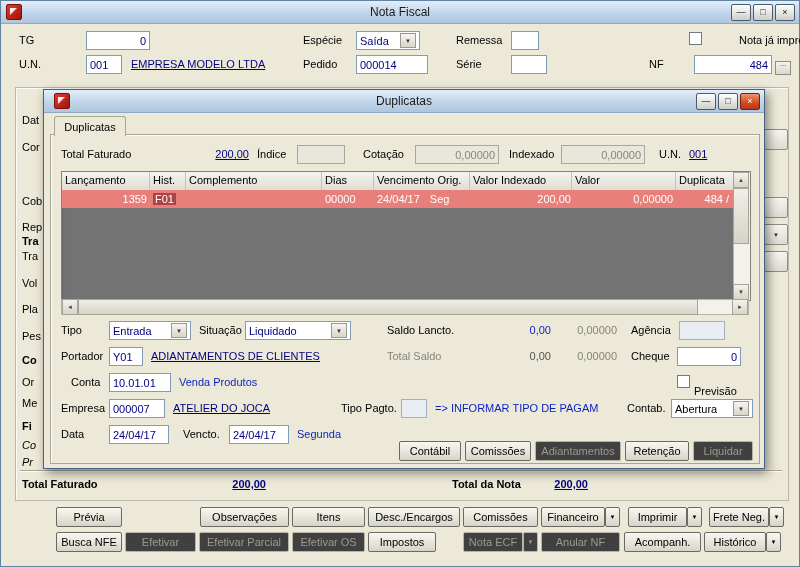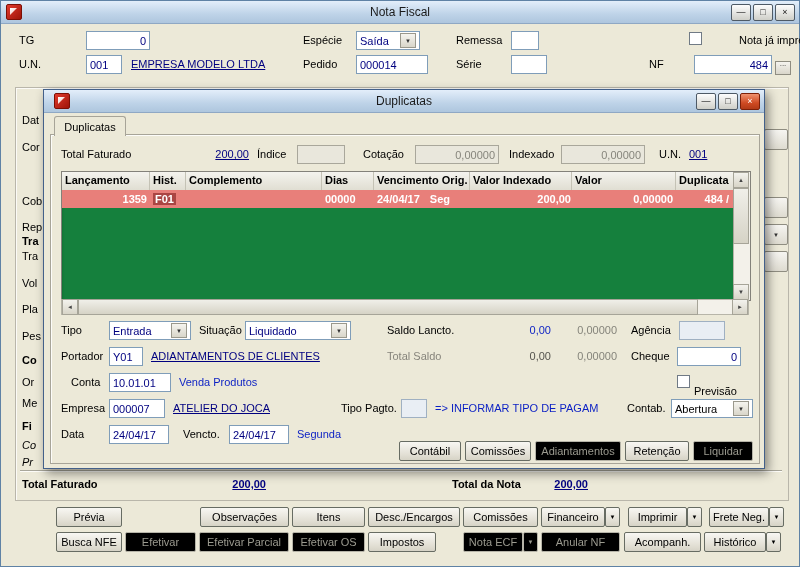--- a/index.html
+++ b/index.html
@@ -37,34 +37,34 @@
   .italic{font-style:italic;}
   .panel{position:absolute;left:14px;top:86px;width:772px;height:412px;background:#ece9d8;
     border:1px solid #b9b6aa;box-shadow:inset 1px 1px 0 #fbfaf6;}
   .sep{position:absolute;height:1px;background:#a9a79b;box-shadow:0 1px 0 #fdfcf8;}
   .side-btn{position:absolute;width:22px;height:19px;background:linear-gradient(#f6f5f1,#dedbd0);
     border:1px solid #8f8d81;border-radius:2px;display:flex;align-items:center;justify-content:center;
     font-size:6px;color:#333;}
   .pbtn{position:absolute;box-sizing:border-box;height:20px;border:1px solid #676c63;border-radius:2px;
     background:linear-gradient(#f8f7f3,#e2dfd4 70%,#d6d3c6);display:flex;align-items:center;
     justify-content:center;font-size:11px;color:#000;white-space:nowrap;overflow:hidden;}
-  .pbtn.dis{color:#9b9a8f;border-color:#b6b4a8;background:#000000;}
+  .pbtn.dis{color:#9b9a8f;border-color:#b6b4a8;background:#404040;}
   .pbtn.arrow{font-size:6px;}
   .dialog{position:absolute;left:42px;top:88px;width:720px;height:378px;background:#ece9d8;
     border:1px solid #43608a;box-shadow:3px 4px 10px rgba(0,0,0,.45);z-index:10;}
   .dlg-titlebar{position:absolute;left:0;right:0;top:0;height:22px;
     background:linear-gradient(#e3eefa,#bed3e8 60%,#aec6de);border-bottom:1px solid #8fa8c4;}
   .dlg-title{position:absolute;left:0;right:0;top:4px;text-align:center;font-size:12px;color:#1b1b1b;}
   .tab{position:absolute;left:10px;top:26px;width:70px;height:19px;background:#ece9d8;
     border:1px solid #a7a498;border-bottom:none;border-radius:3px 3px 0 0;z-index:3;
     display:flex;align-items:center;justify-content:center;}
   .frame{position:absolute;left:6px;top:44px;width:708px;height:328px;background:#ece9d8;
     border:1px solid #a7a498;box-shadow:inset 1px 1px 0 rgba(255,255,255,.85);z-index:2;}
-  .grid{position:absolute;left:10px;top:36px;width:688px;height:128px;background:#15803d;
-    border:1px solid #83817a;box-shadow:inset 1px 1px 2px rgba(0,0,0,.12);overflow:hidden;font-weight:bold;}
+  .grid{position:absolute;left:10px;top:36px;width:688px;height:128px;background:#737373;
+    border:1px solid #83817a;box-shadow:inset 1px 1px 2px rgba(0,0,0,.12);overflow:hidden;}
   .grid-header{position:absolute;left:0;top:0;right:16px;height:18px;display:flex;
     background:linear-gradient(#f4f3ee,#e0ded2);border-bottom:1px solid #a9a79b;}
   .gh{box-sizing:border-box;flex:none;padding:2px 3px;border-right:1px solid #c4c2b5;
     white-space:nowrap;overflow:hidden;color:#000;}
   .grid-row{position:absolute;left:0;top:18px;right:16px;height:18px;display:flex;
     background:#e87f7a;color:#fff;}
   .gc{box-sizing:border-box;flex:none;padding:2px 3px;white-space:nowrap;overflow:hidden;
     display:flex;align-items:center;}
   .gc.ra{justify-content:flex-end;}
   .chip{background:rgba(95,0,0,.45);padding:0 2px;}

